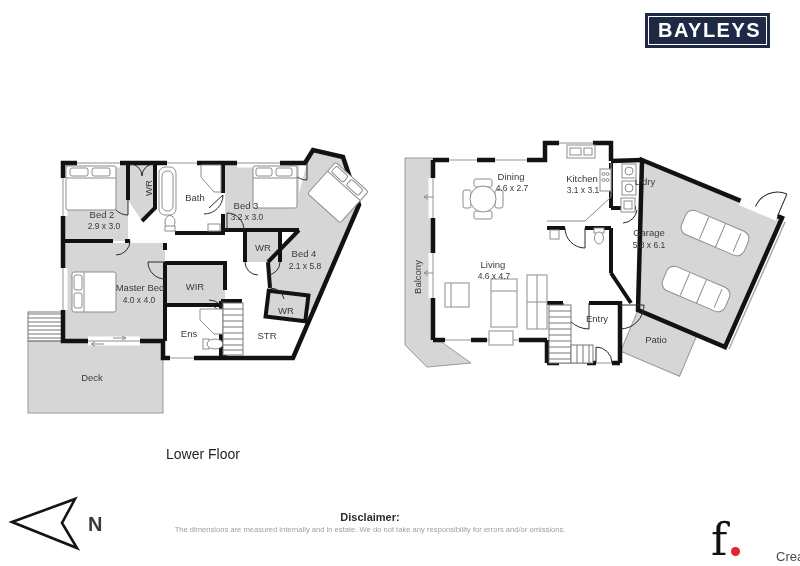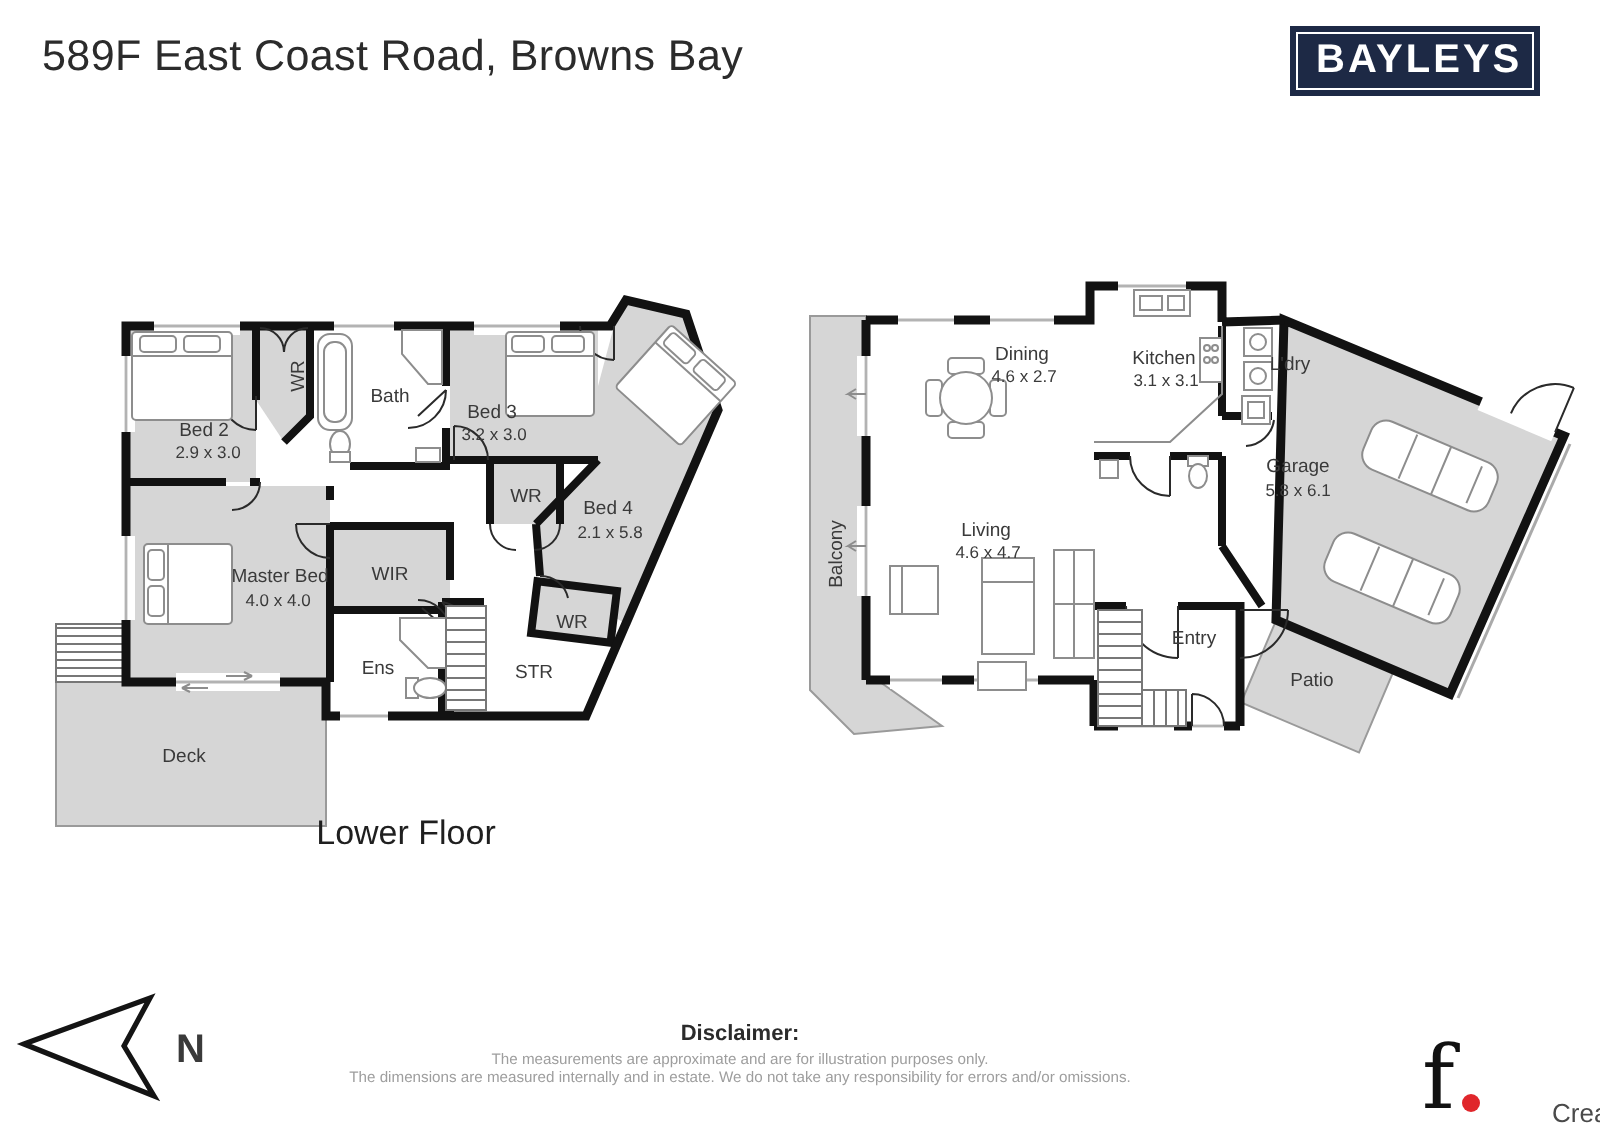--- a/index.html
+++ b/index.html
@@ -3,21 +3,21 @@
 <meta charset="utf-8">
 <style>
   html,body{margin:0;padding:0;background:#fff;}
   #page{position:relative;width:800px;height:566px;background:#fff;overflow:hidden;
         font-family:"Liberation Sans",sans-serif;}
   .abs{position:absolute;}
   #title{left:21px;top:16px;font-size:21.5px;font-weight:500;color:#2b2b2b;letter-spacing:.2px;}
   #brandbox{left:645px;top:13px;background:#1d2945;padding:3px;}
   #brandinner{border:1.5px solid #fff;background:#1d2945;color:#fff;font-weight:bold;
               font-size:20px;letter-spacing:1.5px;padding:3px 5px 4px 9px;line-height:1;}
-  .floor-caption{top:407px;font-size:17px;color:#1f1f1f;text-align:center;width:200px;}
+  .floor-caption{top:446px;font-size:14px;color:#1f1f1f;text-align:center;width:200px;}
   #cap-lower{left:103px;}
   #cap-ground{left:498px;}
   svg text{font-family:"Liberation Sans",sans-serif;fill:#3a3a3a;}
   .rname{font-size:9.5px;}
   .rdims{font-size:8.5px;}
   .wall{fill:none;stroke:#121212;stroke-width:4.5;}
   .wallthin{fill:none;stroke:#121212;stroke-width:4;}
   .groom{fill:#d6d6d6;}
   .wroom{fill:#ffffff;}
   .furn{fill:#ffffff;stroke:#8d8d8d;stroke-width:1;}
@@ -32,21 +32,20 @@
   .disc-line{font-size:7.6px;color:#9e9e9e;line-height:9.4px;}
   #credit-f{left:711px;top:514px;font-family:"DejaVu Serif",serif;font-size:44px;color:#111;}
   #credit-dot{left:731px;top:547px;width:9px;height:9px;border-radius:50%;background:#e0262b;}
   #credit-text{left:744px;top:549px;font-size:13px;color:#4a4a4a;margin-left:32px;}
 </style>
 </head>
 <body>
 
 <div id="page">
 
-  <div id="title" class="abs">589F East Coast Road, Browns Bay</div>
 
   <div id="brandbox" class="abs">
     <div id="brandinner">BAYLEYS</div>
   </div>
 
   <svg class="abs" style="left:18px;top:138px;" width="352" height="292" viewBox="0 0 352 292">
 
     <path class="wroom" d="M45,25 H287 L295,12 L325,19 L341,67 L275,220 H145 V203 H45 Z"></path>
 
     <rect class="groom" x="10" y="203" width="135" height="72" stroke="#9a9a9a" stroke-width="1"></rect>
@@ -320,21 +319,20 @@
 
   <div id="cap-lower" class="abs floor-caption">Lower Floor</div>
 
   <svg class="abs" style="left:0px;top:490px;" width="130" height="70" viewBox="0 0 130 70">
     <path d="M12,32 L75,9 L62,33 L77,58 Z" fill="#ffffff" stroke="#141414" stroke-width="2.6" stroke-linejoin="miter"></path>
     <text x="88" y="41" font-size="20" font-weight="bold" fill="#141414">N</text>
   </svg>
 
   <div id="disclaimer" class="abs">
     <div id="disc-head">Disclaimer:</div>
-    <div class="disc-line">The measurements are approximate and are for illustration purposes only.</div>
     <div class="disc-line">The dimensions are measured internally and in estate. We do not take any responsibility for errors and/or omissions.</div>
   </div>
 
   <div id="credit-f" class="abs">f</div>
   <div id="credit-dot" class="abs"></div>
   <div id="credit-text" class="abs">Created by Fabit</div>
 
 </div>
 
 </body></html>

